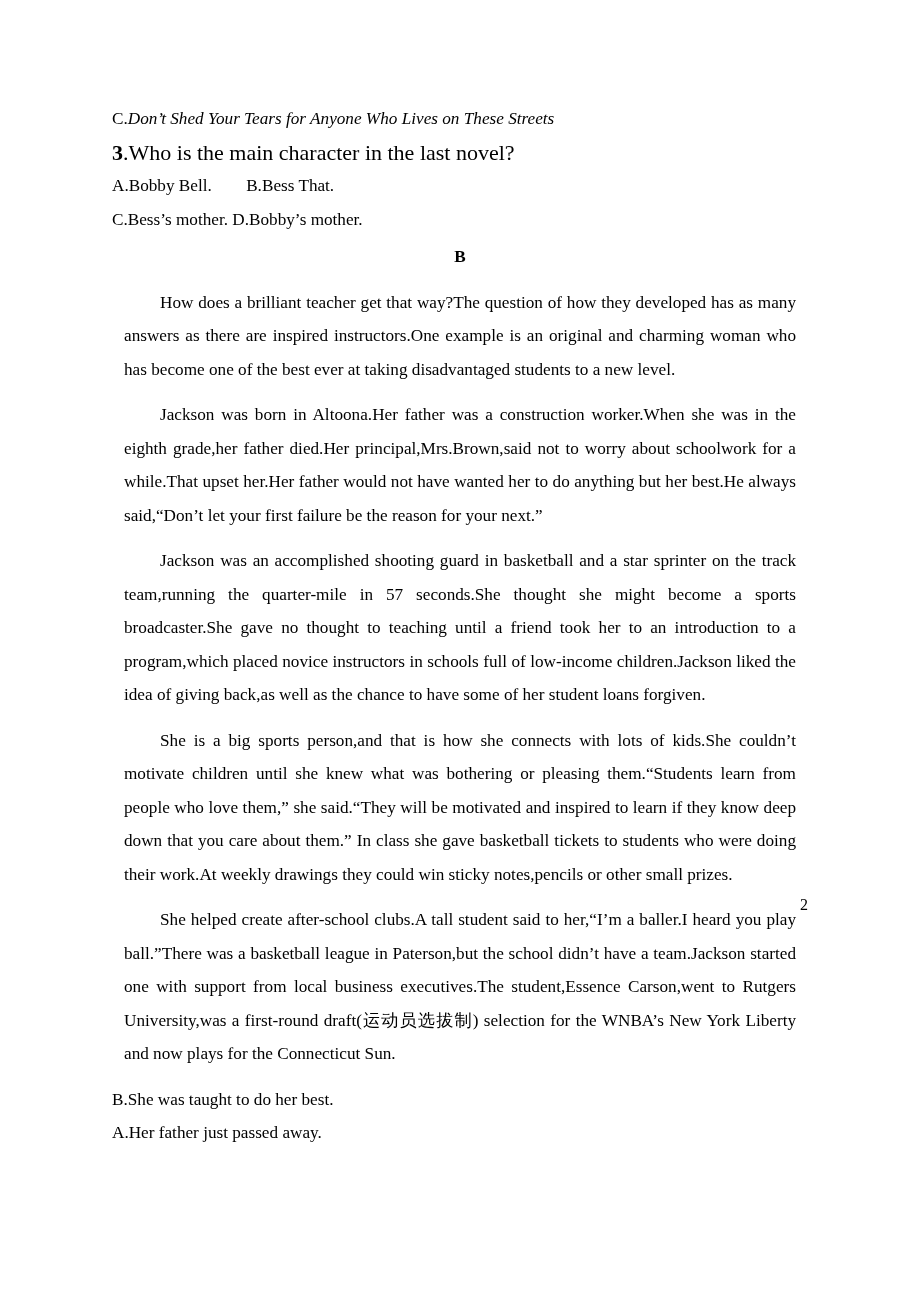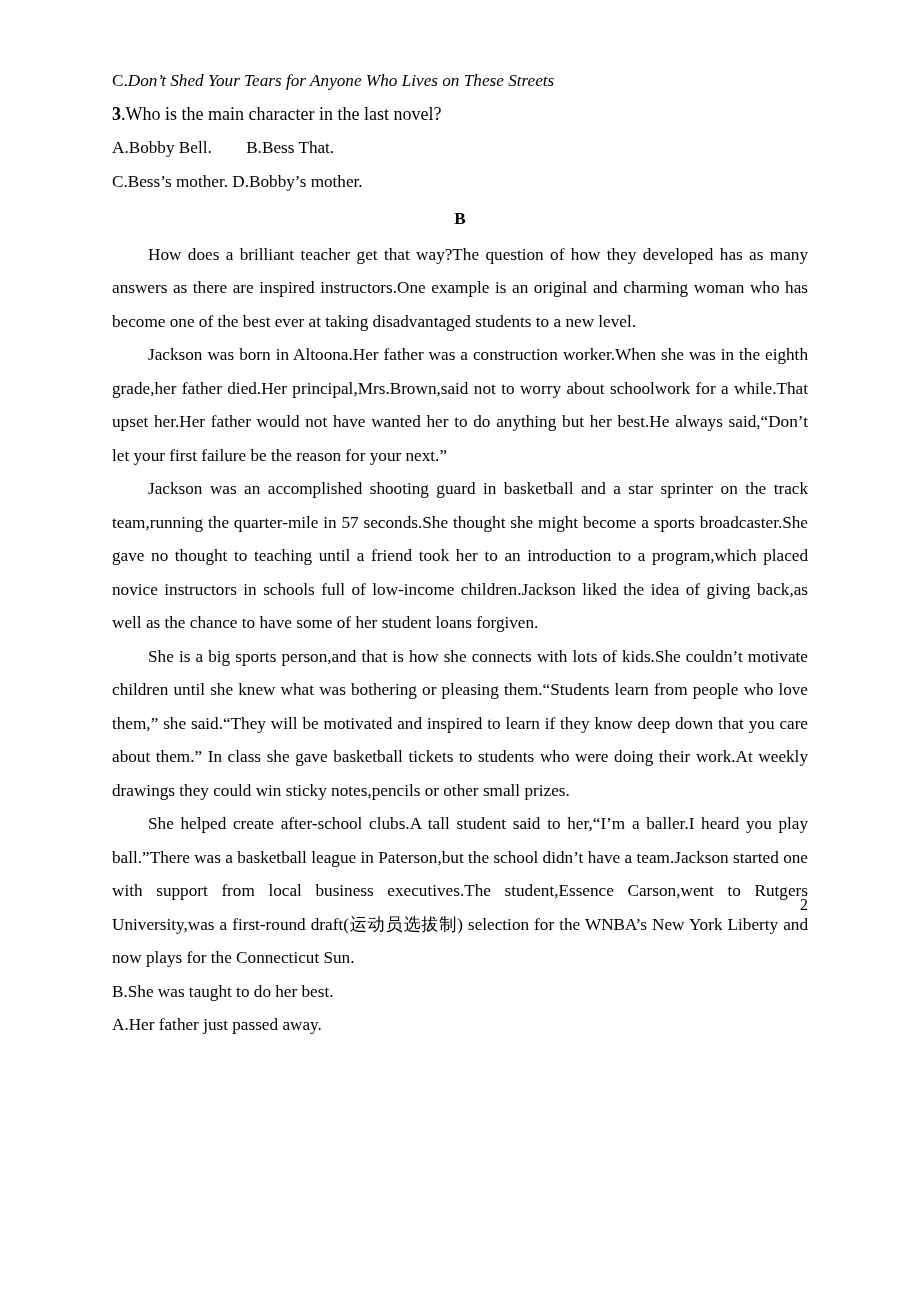--- a/index.html
+++ b/index.html
@@ -12,21 +12,21 @@
     height: 1302px;
     font-family: "Liberation Serif", serif;
     color: #000000;
     position: relative;
   }
   .page {
     position: relative;
     width: 920px;
     height: 992px;
     box-sizing: border-box;
-    padding: 64px 112px 0 112px;
+    padding: 102px 112px 0 112px;
   }
   .opt-line {
     font-size: 17.2px;
     line-height: 33.5px;
     white-space: pre;
   }
   .italic {
     font-style: italic;
   }
   .bold {
@@ -39,25 +39,25 @@
     line-height: 33.5px;
     margin-top: 4px;
     margin-bottom: 2px;
   }
   .para {
     font-size: 17.2px;
     line-height: 33.5px;
     text-align: justify;
     text-justify: inter-word;
     text-indent: 36px;
-    margin: 0;
+    margin: 12px;
     hyphens: none;
   }
   .qline {
-    font-size: 18px;
+    font-size: 22px;
     line-height: 33.5px;
     margin: 0;
     white-space: pre-wrap;
   }
   .page-number {
     position: absolute;
     right: 112px;
     bottom: 78px;
     font-size: 16px;
     font-family: "Liberation Serif", serif;

